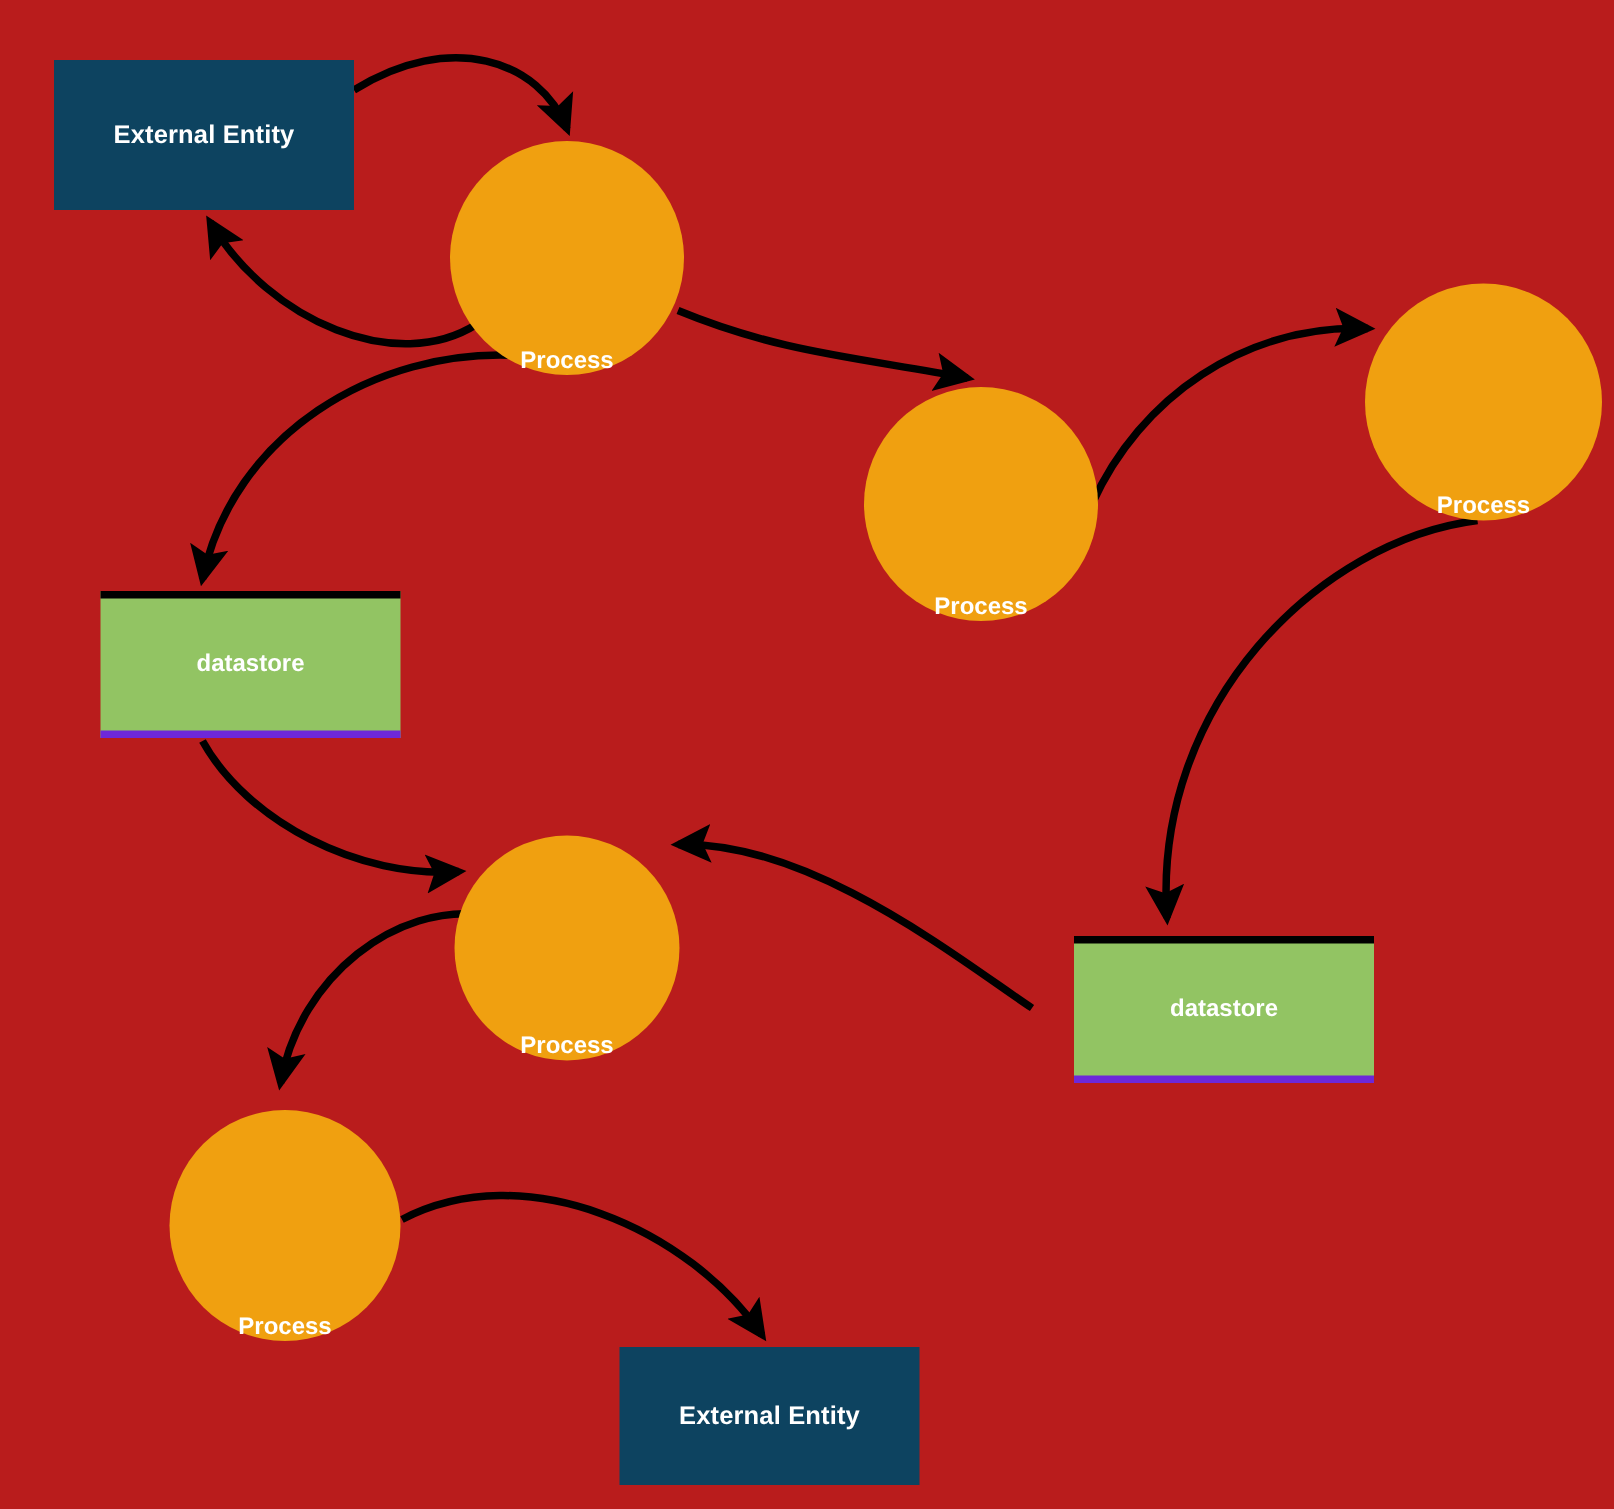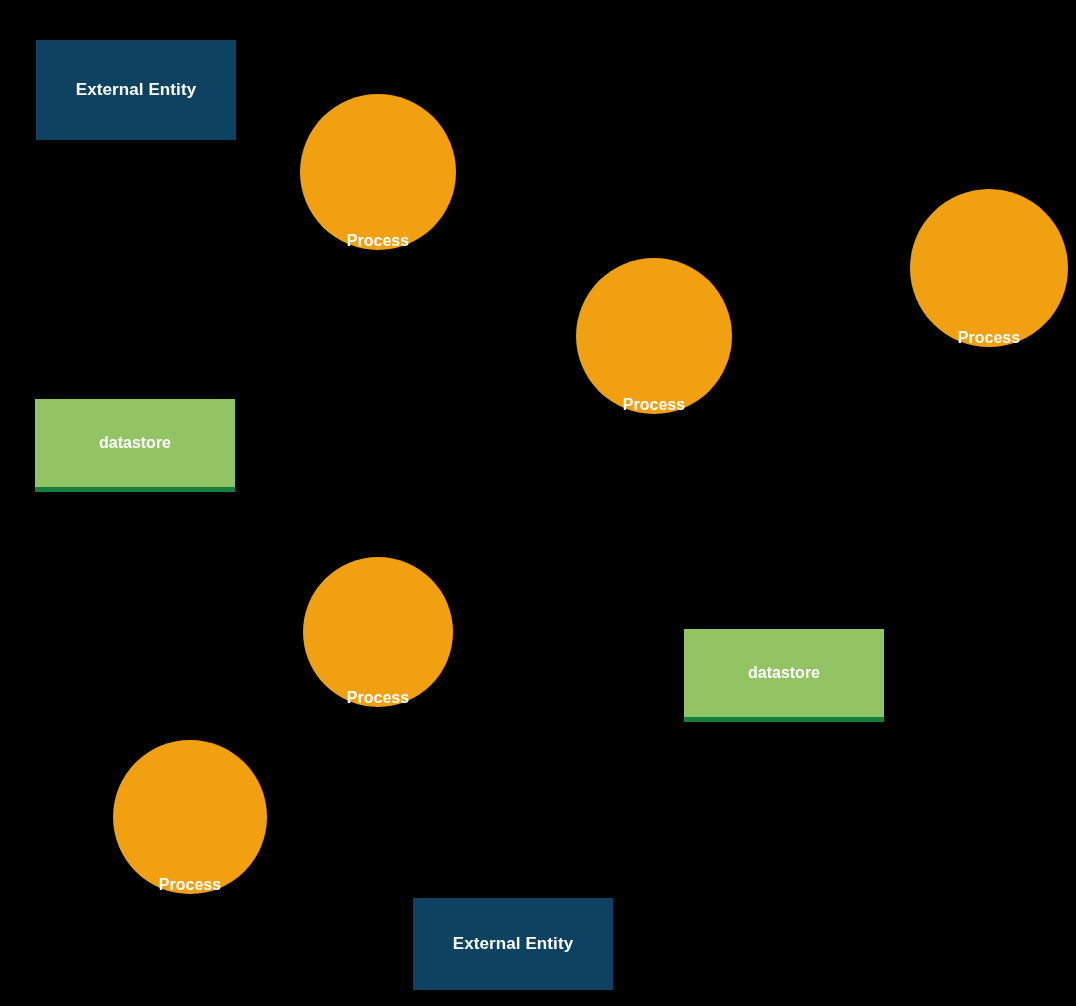--- a/index.html
+++ b/index.html
@@ -7,21 +7,21 @@
     padding: 0;
     background: #ffffff;
   }
   body {
     font-family: "Liberation Sans", sans-serif;
   }
   #diagram-canvas {
     position: relative;
     width: 1076px;
     height: 1006px;
-    background: #000000;
+    background: #b91c1c;
     overflow: hidden;
   }
   #edges-layer {
     position: absolute;
     left: 0;
     top: 0;
     width: 1076px;
     height: 1006px;
   }
   #nodes-layer {
@@ -49,23 +49,24 @@
   .node-process {
     background: #f0a010;
     border-radius: 50%;
     font-size: 16px;
     font-weight: bold;
     align-items: flex-end;
   }
   .node-datastore {
     background: #92c463;
     border-top: 5px solid #000000;
-    border-bottom: 5px solid #15803d;
+    border-bottom: 5px solid #6d28d9;
     font-size: 16px;
     font-weight: bold;
+    margin-left: 32px;
   }
   .node-label {
     pointer-events: none;
     line-height: 1.1;
   }
 </style>
 </head>
 <body>
 
 <div id="diagram-canvas">

